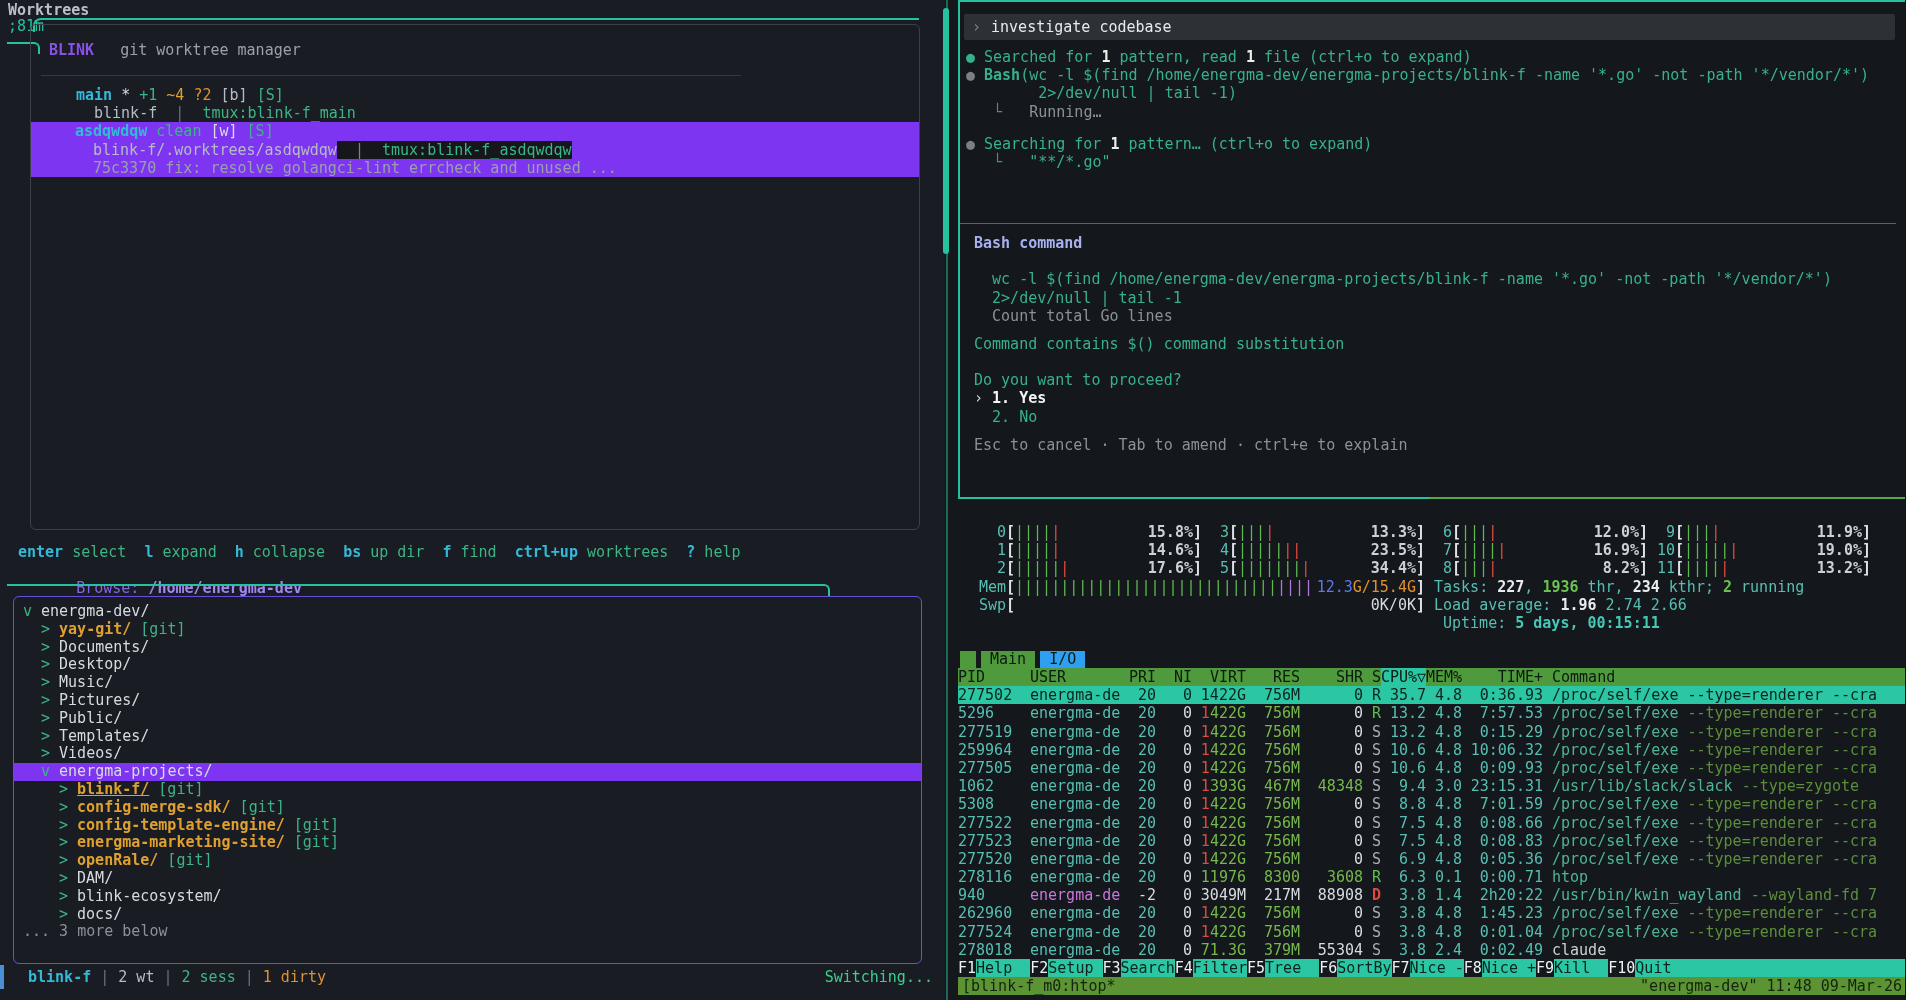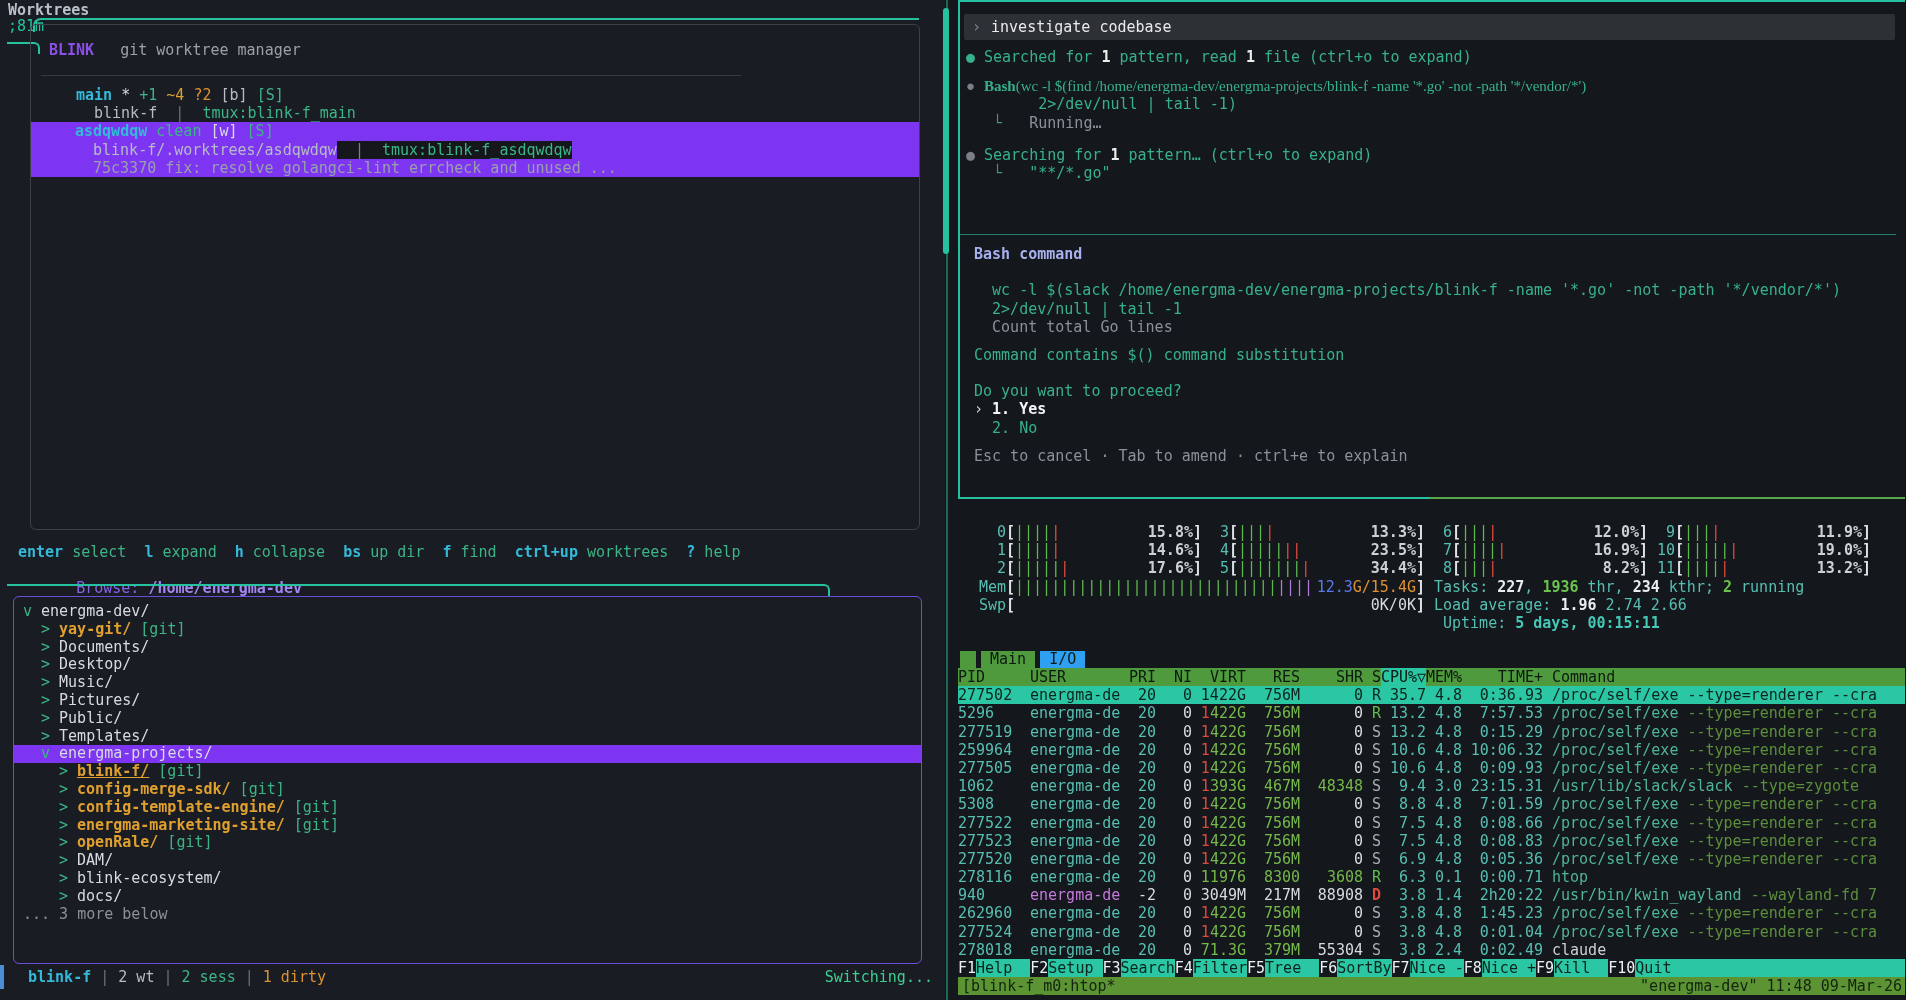--- a/index.html
+++ b/index.html
@@ -152,20 +152,21 @@
     <div class="tree-box">
       <div class="tree-rows" id="tree">
           <div class="trow" style="padding-left: 9px;"><span class="chev">v </span><span class="cwh">energma-dev/</span></div>
           <div class="trow" style="padding-left: 27px;"><span class="chev">&gt; </span><span class="corb">yay-git/</span><span class="cgn"> [git]</span></div>
           <div class="trow" style="padding-left: 27px;"><span class="chev">&gt; </span><span class="cwh">Documents/</span></div>
           <div class="trow" style="padding-left: 27px;"><span class="chev">&gt; </span><span class="cwh">Desktop/</span></div>
           <div class="trow" style="padding-left: 27px;"><span class="chev">&gt; </span><span class="cwh">Music/</span></div>
           <div class="trow" style="padding-left: 27px;"><span class="chev">&gt; </span><span class="cwh">Pictures/</span></div>
           <div class="trow" style="padding-left: 27px;"><span class="chev">&gt; </span><span class="cwh">Public/</span></div>
           <div class="trow" style="padding-left: 27px;"><span class="chev">&gt; </span><span class="cwh">Templates/</span></div>
+          <div class="trow" style="padding-left: 27px;"><span class="chev">&gt; </span><span class="cwh">Videos/</span></div>
           <div class="trow sel" style="padding-left: 27px;"><span class="chev">v </span><span class="cwh">energma-projects/</span></div>
           <div class="trow" style="padding-left: 45px;"><span class="chev">&gt; </span><span class="corbu">blink-f/</span><span class="cgn"> [git]</span></div>
           <div class="trow" style="padding-left: 45px;"><span class="chev">&gt; </span><span class="corb">config-merge-sdk/</span><span class="cgn"> [git]</span></div>
           <div class="trow" style="padding-left: 45px;"><span class="chev">&gt; </span><span class="corb">config-template-engine/</span><span class="cgn"> [git]</span></div>
           <div class="trow" style="padding-left: 45px;"><span class="chev">&gt; </span><span class="corb">energma-marketing-site/</span><span class="cgn"> [git]</span></div>
           <div class="trow" style="padding-left: 45px;"><span class="chev">&gt; </span><span class="corb">openRale/</span><span class="cgn"> [git]</span></div>
           <div class="trow" style="padding-left: 45px;"><span class="chev">&gt; </span><span class="cwh">DAM/</span></div>
           <div class="trow" style="padding-left: 45px;"><span class="chev">&gt; </span><span class="cwh">blink-ecosystem/</span></div>
           <div class="trow" style="padding-left: 45px;"><span class="chev">&gt; </span><span class="cwh">docs/</span></div>
           <div class="trow cgr" style="padding-left: 9px;">... 3 more below</div>
@@ -182,31 +183,31 @@
   <div class="vdiv"></div>
   <div class="vthumb"></div>
 
   <section class="claude-pane">
     <div class="cinput">
       <span class="caret">›</span>
       <span class="itext">investigate codebase</span>
     </div>
     <div class="cstream" id="cstream">
         <div class="cline" style="margin-top: 8px;"><span class="bullet b-g">●</span><span class="cg">Searched for </span><span class="cb">1</span><span class="cg"> pattern, read </span><span class="cb">1</span><span class="cg"> file (ctrl+o to expand)</span></div>
-        <div class="cline" style="margin-top: 11px; font-family: Liberation Serif, serif;"><span class="bullet b-d">●</span><span class="cgb">Bash</span><span class="cg">(wc -l $(find /home/energma-dev/energma-projects/blink-f -name '*.go' -not -path '*/vendor/*')</span></div>
+        <div class="cline" style="margin-top: 0;"><span class="bullet b-d">●</span><span class="cgb">Bash</span><span class="cg">(wc -l $(find /home/energma-dev/energma-projects/blink-f -name '*.go' -not -path '*/vendor/*')</span></div>
         <div class="cline"><span>        </span><span class="cg">2&gt;/dev/null | tail -1)</span></div>
         <div class="cline"><span>   </span><span class="ctee">└</span><span class="cgr">   Running…</span></div>
         <div class="cline" style="margin-top: 14px;"><span class="bullet b-d">●</span><span class="cg">Searching for </span><span class="cb">1</span><span class="cg"> pattern… (ctrl+o to expand)</span></div>
         <div class="cline"><span>   </span><span class="ctee">└</span><span class="cg">   "**/*.go"</span></div>
       </div>
     <div class="cdiv"></div>
     <div class="dialog">
       <div class="dline clav">Bash command</div>
       <div id="dlines">
-          <div class="dline" style="margin-top: 18px;"><span>  </span><span class="cg">wc -l $(slack /home/energma-dev/energma-projects/blink-f -name '*.go' -not -path '*/vendor/*')</span></div>
+          <div class="dline" style="margin-top: 18px;"><span>  </span><span class="cg">wc -l $(find /home/energma-dev/energma-projects/blink-f -name '*.go' -not -path '*/vendor/*')</span></div>
           <div class="dline"><span>  </span><span class="cg">2&gt;/dev/null | tail -1</span></div>
           <div class="dline"><span>  </span><span class="cgr">Count total Go lines</span></div>
           <div class="dline" style="margin-top: 10px;"><span class="cg">Command contains $() command substitution</span></div>
           <div class="dline" style="margin-top: 18px;"><span class="cg">Do you want to proceed?</span></div>
           <div class="dline"><span class="cwh">› </span><span class="cbw">1. Yes</span></div>
           <div class="dline"><span>  </span><span class="cg">2. No</span></div>
           <div class="dline" style="margin-top: 10px;"><span class="cgr">Esc to cancel · Tab to amend · ctrl+e to explain</span></div>
         </div>
     </div>
   </section>

